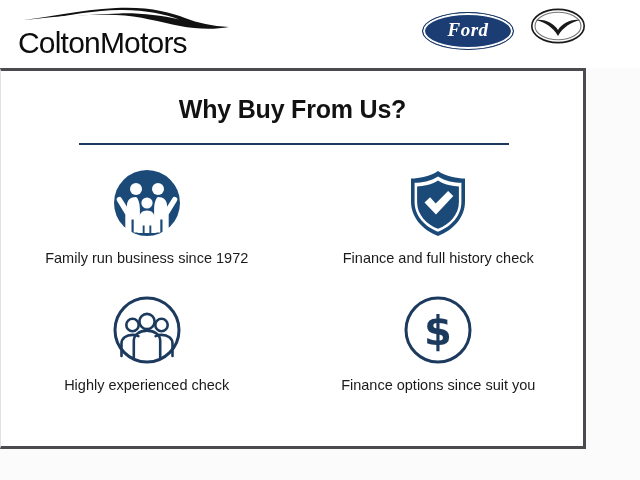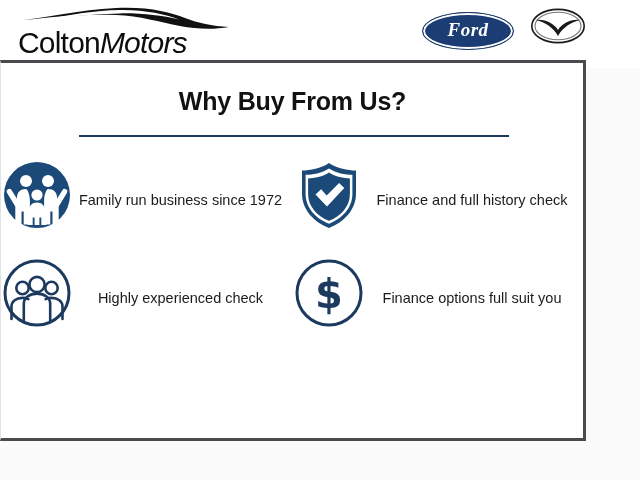--- a/index.html
+++ b/index.html
@@ -43,21 +43,21 @@
     position: absolute;
     left: 4px;
     top: 22px;
     font-size: 30px;
     letter-spacing: -0.8px;
     line-height: 34px;
     color: #0d0d0d;
     white-space: nowrap;
   }
   .brand-wordmark .bold { font-weight: 400; }
-  .brand-wordmark .light { font-weight: 400; font-style: italic; }
+  .brand-wordmark .light { font-weight: 400; }
 
   
   .ford-logo {
     position: absolute;
     left: 422px;
     top: 12px;
     width: 92px;
     height: 38px;
   }
   .ford-oval {
@@ -110,21 +110,21 @@
     letter-spacing: 0.5px;
     color: #141414;
     font-family: "DejaVu Sans", sans-serif;
     margin-top: 40px;
   }
 
   
   .panel {
     position: absolute;
     left: 0px;
-    top: 60px;
+    top: 68px;
     width: 586px;
     height: 381px;
     background: #ffffff;
     border-top: 3px solid #4b4b4f;
     border-right: 3px solid #4b4b4f;
     border-bottom: 3px solid #4b4b4f;
     border-left: 1px solid #e2e2e2;
     box-sizing: border-box;
   }
 
@@ -155,21 +155,21 @@
     top: 88px;
     width: 583px;
     display: flex;
     flex-wrap: wrap;
   }
   .cell {
     width: 50%;
     box-sizing: border-box;
     padding-top: 8px;
     display: flex;
-    flex-direction: row;
+    flex-direction: column;
     align-items: center;
   }
   .cell-icon {
     width: 72px;
     height: 72px;
     display: block;
   }
   .cell-caption {
     margin-top: 9px;
     width: 215px;
@@ -259,17 +259,17 @@
         </g>
       </svg>
       <div class="cell-caption">Highly experienced check</div>
     </div>
 
     <div class="cell">
       <svg class="cell-icon" viewBox="0 0 72 72">
         <circle cx="36" cy="36" r="32" fill="none" stroke="#1c3a5e" stroke-width="3"></circle>
         <text x="36" y="51" text-anchor="middle" font-family="DejaVu Sans, sans-serif" font-size="40" font-weight="700" fill="#1c3a5e">$</text>
       </svg>
-      <div class="cell-caption">Finance options full suit you</div>
+      <div class="cell-caption">Finance options since suit you</div>
     </div>
 
   </div>
 </div>
 
 </body></html>

